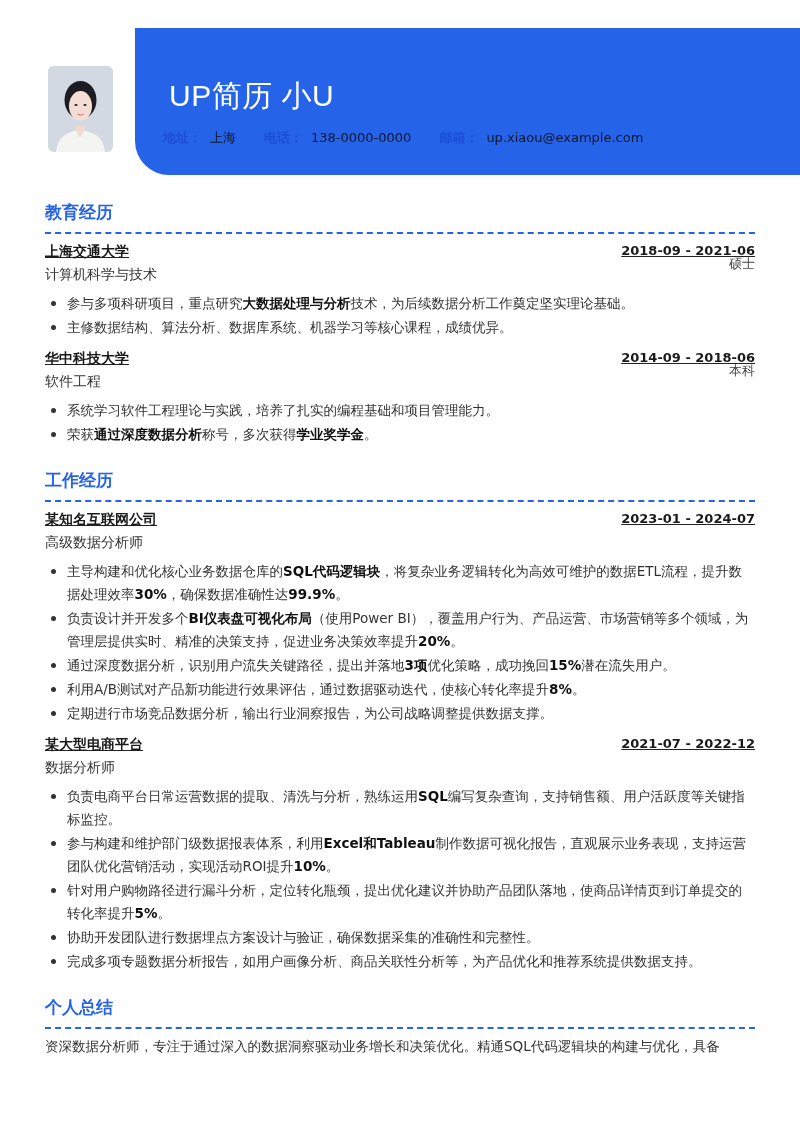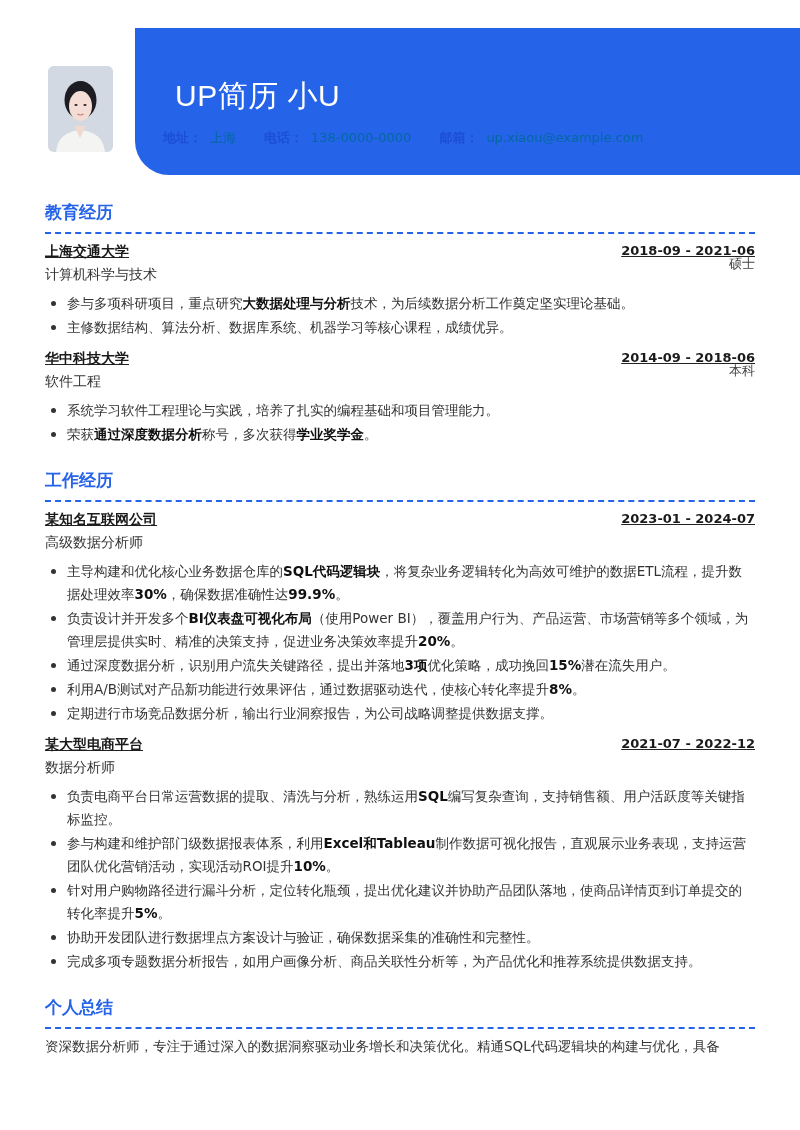--- a/index.html
+++ b/index.html
@@ -10,31 +10,31 @@
     position: absolute; left: 135px; top: 28px; width: 665px; height: 147px;
     background: #2563e8; border-bottom-left-radius: 34px;
   }
   .avatar {
     position: absolute; left: 48px; top: 66px; width: 65px; height: 86px;
     border-radius: 6px; overflow: hidden;
     background: linear-gradient(180deg, #c9d1dc 0%, #dfe4ea 60%, #eef0f3 100%);
   }
   .avatar svg { width: 100%; height: 100%; display: block; }
   .name {
-    position: absolute; left: 175px; top: 76px; color: #ffffff;
+    position: absolute; left: 169px; top: 76px; color: #ffffff;
     font-size: 30px; font-weight: 500; letter-spacing: 0.5px; line-height: 40px;
     font-family: "Liberation Sans", "DejaVu Sans", sans-serif;
   }
   .contact-row {
     position: absolute; left: 163px; top: 129px; font-size: 13px; line-height: 18px;
     display: flex; gap: 0; color: #fff;
   }
   .contact-item { display: flex; margin-right: 28px; }
   .contact-label { color: #1d4ed8; margin-right: 8px; font-weight: bold; }
-  .contact-value { color: #0369a1; }
+  .contact-value { color: #0f172a; }
 
   .content { position: absolute; left: 45px; top: 198px; width: 710px; }
   .section { margin-bottom: 20px; }
   .section-title {
     color: #2563e8; font-size: 17px; font-weight: 700; line-height: 28px; height: 28px;
   }
   .section-rule {
     height: 0; border-top: 2px dashed #2563e8; margin-top: 6px; margin-bottom: 6px;
   }
   .entry { margin-bottom: 8px; }

